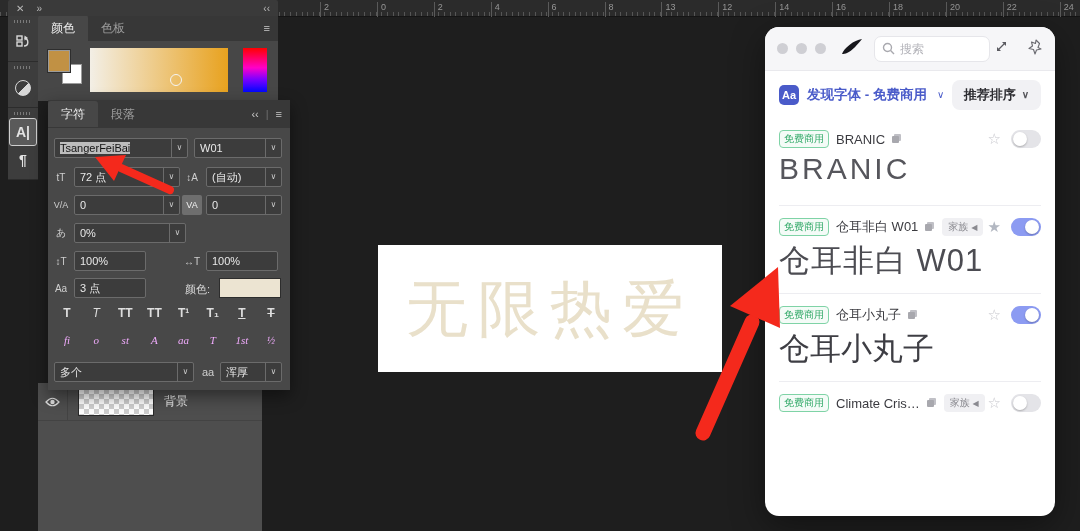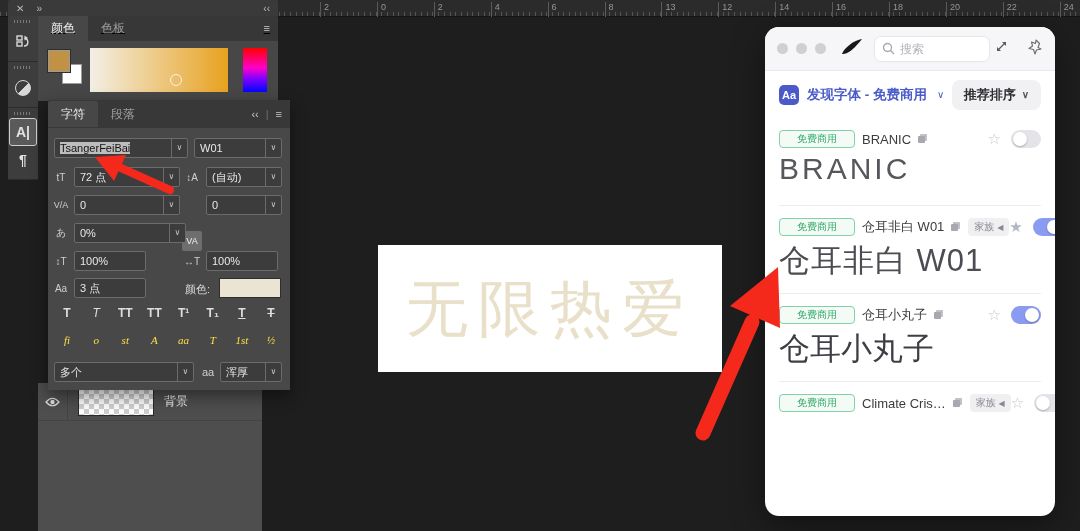--- a/index.html
+++ b/index.html
@@ -30,48 +30,48 @@
   .half-circle { width:16px; height:16px; border-radius:50%; border:1.5px solid #d8d8d8;
      background:linear-gradient(135deg, transparent 50%, #d8d8d8 50%); }
 
   
   .ps-tabbar { display:flex; align-items:center; background:#373737; height:26px; }
   .ps-tab { padding:0 13px; height:26px; line-height:26px; font-size:12px; color:#9d9d9d; }
   .ps-tab.active { background:#474747; color:#ededed; border-radius:3px 3px 0 0; }
   .ps-iconbtns { margin-left:auto; display:flex; gap:7px; padding-right:8px; color:#c9c9c9; font-size:11px; align-items:center; }
 
   
-  .color-panel { position:absolute; left:38px; top:15px; width:240px; height:86px; background:#474747; z-index:9;text-decoration:underline; }
+  .color-panel { position:absolute; left:38px; top:15px; width:240px; height:86px; background:#474747; z-index:9; }
   .cp-body { position:relative; height:60px; }
   .fgbg { position:absolute; left:10px; top:9px; width:38px; height:38px; }
   .fg-swatch { position:absolute; left:0; top:0; width:22px; height:22px; border:1px solid #9b9b9b; outline:1px solid #2e2e2e; }
   .bg-swatch { position:absolute; left:14px; top:14px; width:20px; height:20px; background:#fff; border:1px solid #9b9b9b; }
   .grad { position:absolute; left:52px; top:7px; width:138px; height:44px; }
   .grad-cursor { position:absolute; left:80px; top:26px; width:12px; height:12px; border:1.5px solid #f4f4f4; border-radius:50%; }
   .huebar { position:absolute; left:205px; top:7px; width:24px; height:44px;
      background:linear-gradient(180deg,#ff0000 0%, #ff00c8 45%, #8000ff 70%, #0008ff 100%); }
 
   
   .char-panel { position:absolute; left:48px; top:100px; width:242px; height:290px; background:#484848; z-index:15;
      box-shadow:0 6px 16px rgba(0,0,0,.45); }
   .char-panel .ps-tabbar { background:#383838; height:28px; }
   .cfield { position:absolute; display:flex; height:20px; background:#3c3c3c; border:1px solid #6b6b6b; border-radius:2px; }
   .cfield .val { flex:1; font-size:11px; color:#e8e8e8; line-height:18px; padding:0 5px; overflow:hidden; white-space:nowrap; }
   .cfield .val .sel { background:#bdbdbd; color:#141414; }
   .cfield .chev { width:16px; border-left:1px solid #6b6b6b; color:#c9c9c9; font-size:8px; line-height:18px; text-align:center; }
   .cicon { position:absolute; width:20px; height:20px; color:#cfcfcf; font-size:10px; display:flex; align-items:center; justify-content:center; white-space:nowrap; }
-  .cicon.hl { background:#6e6e6e; border-radius:2px; color:#f2f2f2;margin-top:36px; }
+  .cicon.hl { background:#6e6e6e; border-radius:2px; color:#f2f2f2; }
   .clabel { position:absolute; font-size:11px; color:#d6d6d6; }
   .cswatch { position:absolute; width:62px; height:20px; border:1px solid #2d2d2d; }
   .trow { position:absolute; left:8px; right:8px; display:flex; justify-content:space-between; color:#dedede; }
   .trow .tbtn { width:22px; text-align:center; font-size:12px; font-weight:bold; }
   .tbtn.it { font-style:italic; font-weight:normal; }
   .tbtn.sc { font-size:12px; }
   .tbtn.ul { text-decoration:underline; } .tbtn.st { text-decoration:line-through; }
-  .trow.ot { color:#fde047; } .trow.ot .tbtn { font-weight:normal; font-style:italic; font-size:11px; font-family:"Liberation Serif",serif; }
+  .trow.ot { color:#f0abfc; } .trow.ot .tbtn { font-weight:normal; font-style:italic; font-size:11px; font-family:"Liberation Serif",serif; }
 
   
   .layers-panel { position:absolute; left:38px; top:383px; width:224px; height:148px; background:#4e4e4e; z-index:9; }
   .layer-row { display:flex; align-items:center; border-bottom:1px solid #434343; }
   .eye-cell { width:30px; align-self:stretch; border-right:1px solid #434343; display:flex; align-items:center; justify-content:center; }
   .thumb { width:76px; margin:0 10px; border:1px solid #2a2a2a; background:#fff; }
   .thumb.checker { background-image:
       linear-gradient(45deg,#cfcfcf 25%,transparent 25%,transparent 75%,#cfcfcf 75%),
       linear-gradient(45deg,#cfcfcf 25%,#ffffff 25%,#ffffff 75%,#cfcfcf 75%);
       background-size:10px 10px; background-position:0 0,5px 5px; }
@@ -102,21 +102,21 @@
   .cat-chev { color:var(--accent-blue,#4a5bc9); font-size:10px; margin-left:10px; }
   .sort-pill { margin-left:auto; height:30px; background:#f1f1f4; border-radius:8px; display:flex; align-items:center; gap:6px;
      padding:0 12px; font-size:13px; font-weight:bold; color:#2c2c31; }
   .sort-pill .pc { font-size:10px; color:#55555a; }
 
   .font-list { position:absolute; top:91px; left:0; right:0; bottom:43px; overflow:hidden; }
   .font-row { height:88px; margin:0 14px; border-bottom:1px solid #ededf1; position:relative; }
   .font-list .font-row:last-child { border-bottom:none; }
   .row-head { display:flex; align-items:center; padding-top:12px; height:30px; }
   .free-badge { font-size:10px; color:var(--badge-green,#2fa866); border:1px solid #7fd3a6; background:#f4fbf7;
-     border-radius:4px; padding:1px 17px; margin-right:7px; white-space:nowrap; }
+     border-radius:4px; padding:1px 4px; margin-right:7px; white-space:nowrap; }
   .font-name { font-size:13px; color:#3b3b40; margin-right:6px; white-space:nowrap; }
   .copy-ic { margin-right:7px; }
   .family-badge { font-size:10px; color:#8a8a90; background:#f0f0f3; border-radius:4px; padding:2px 6px; white-space:nowrap; }
   .family-badge .tri { font-size:8px; }
   .row-head .sp { flex:1; }
   .star { font-size:15px; color:#c8c8ce; margin-right:10px; }
   .star.filled { color:#b3b8c2; }
   .toggle { width:30px; height:18px; border-radius:9px; background:#e4e4e8; position:relative; flex:none; }
   .toggle .knob { position:absolute; top:2px; left:2px; width:14px; height:14px; border-radius:50%; background:#fff;
      box-shadow:0 1px 2px rgba(0,0,0,.25); }

